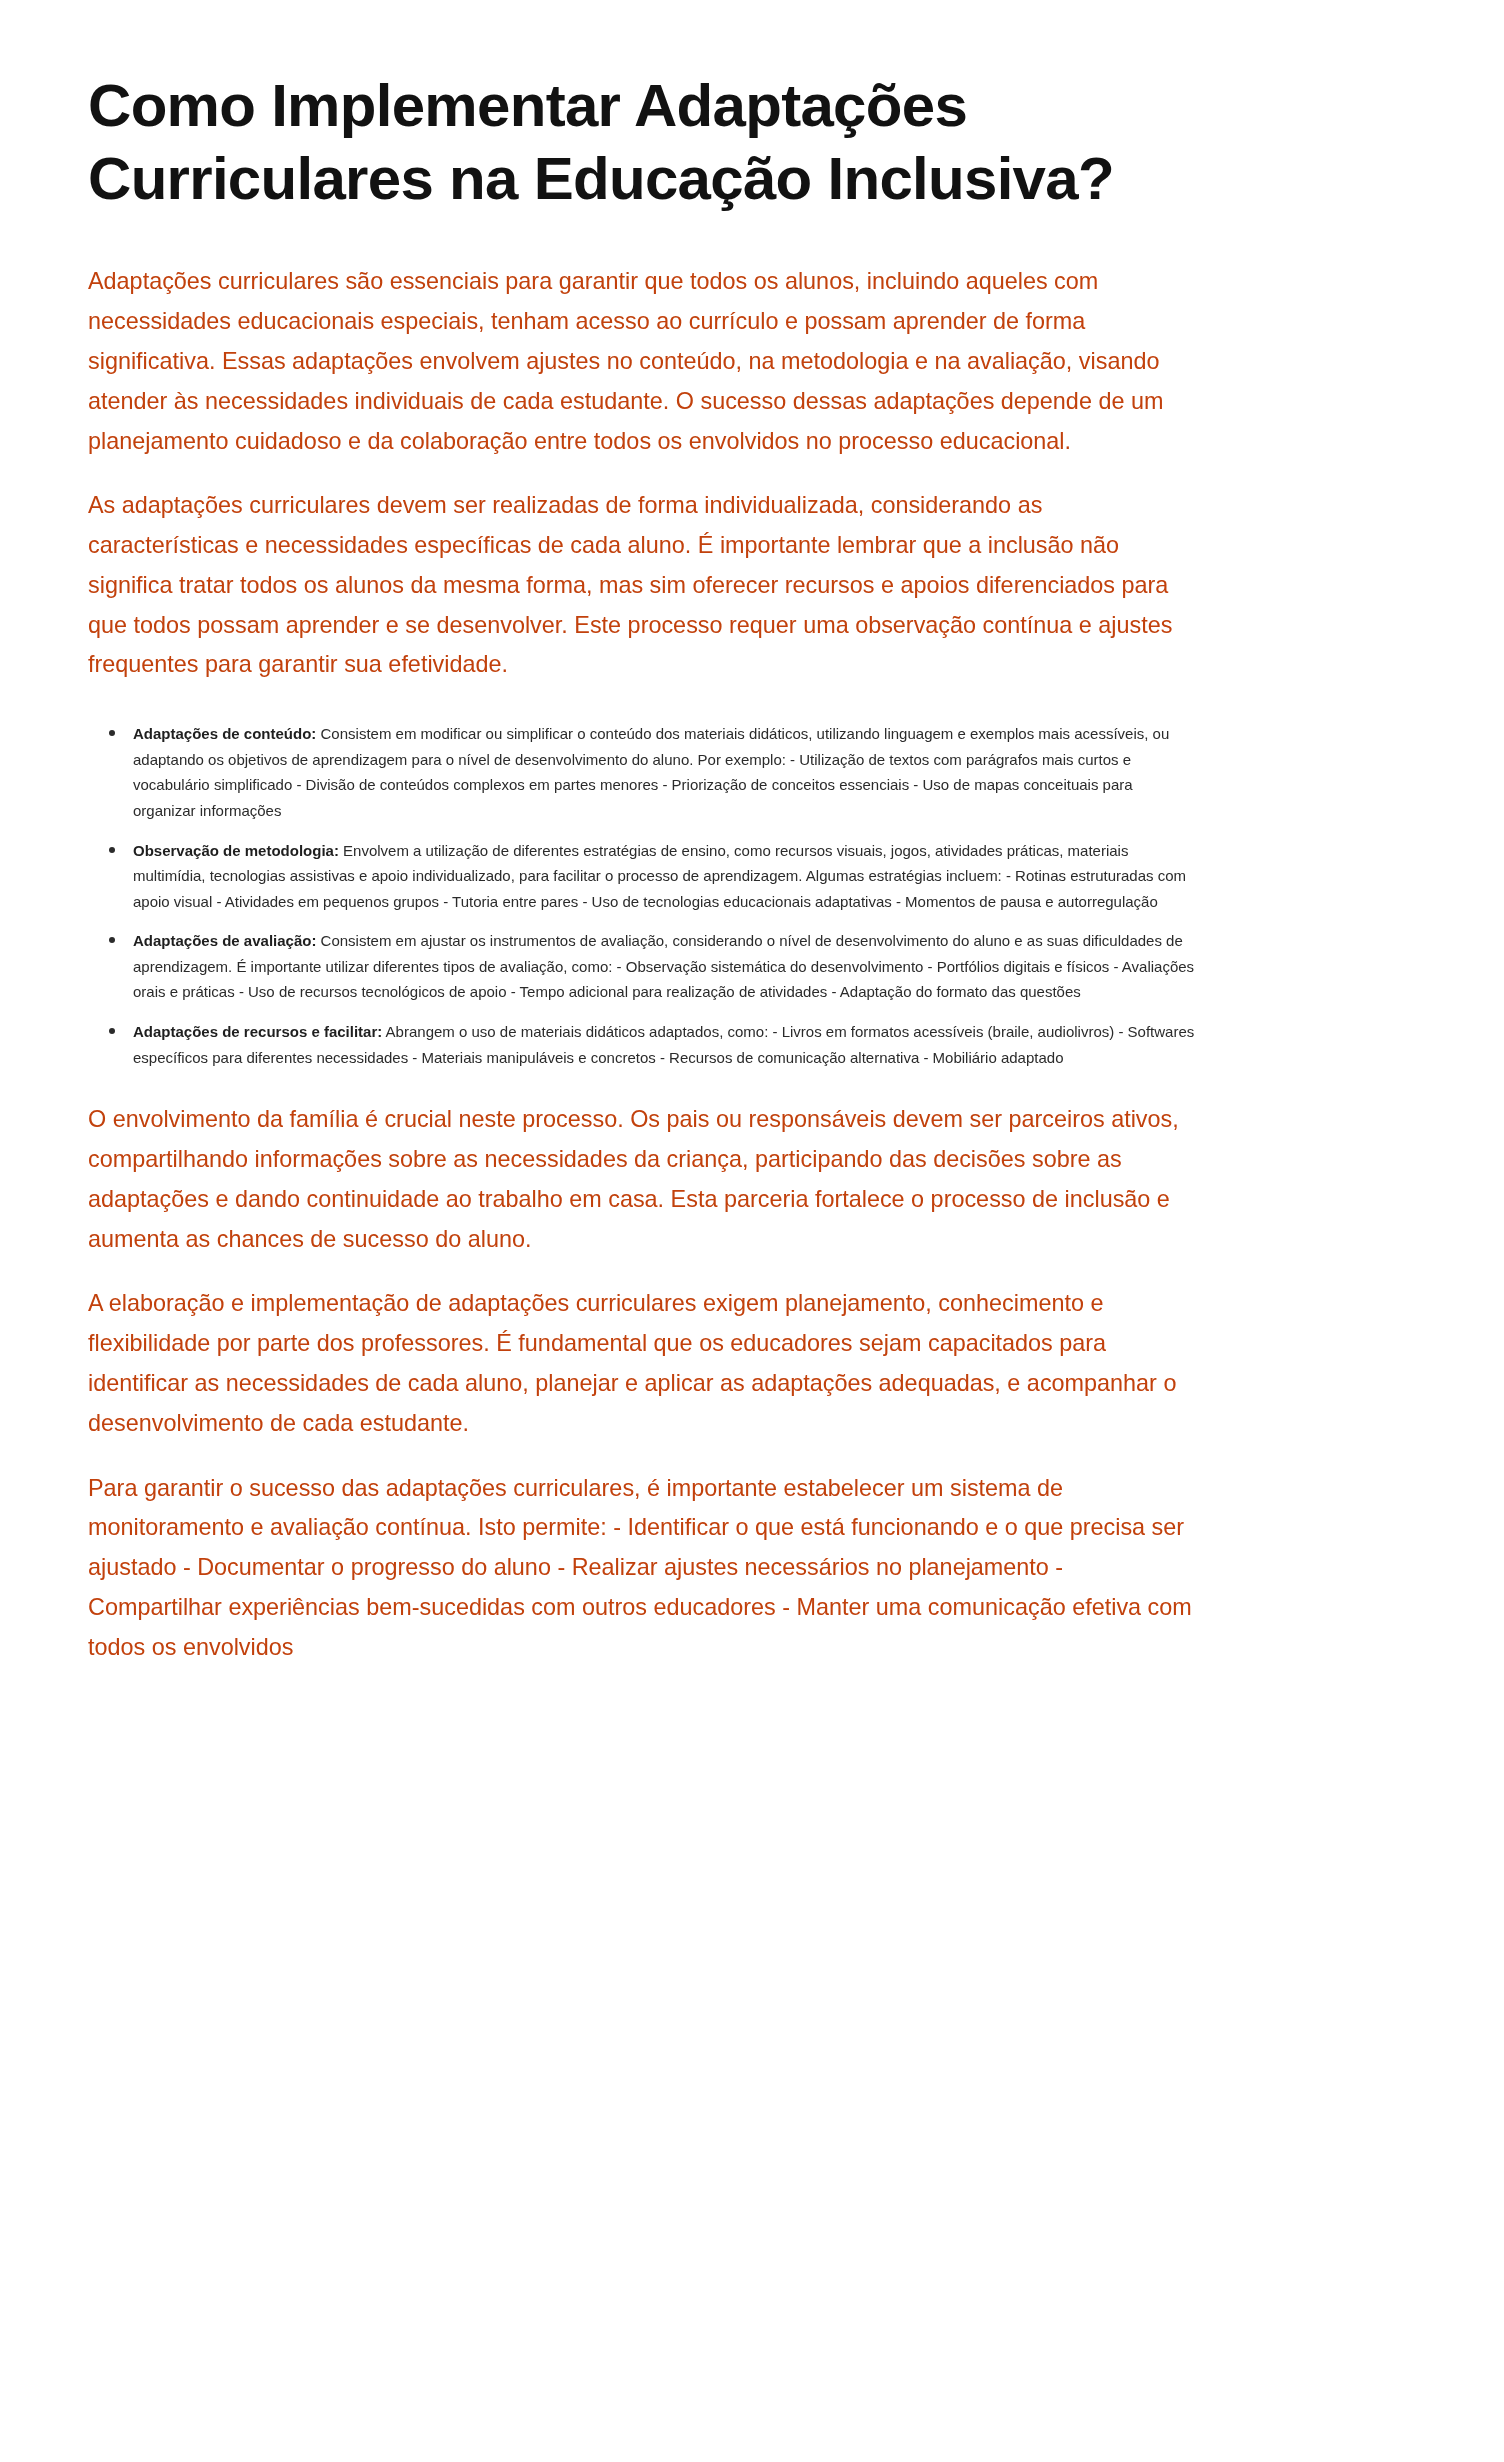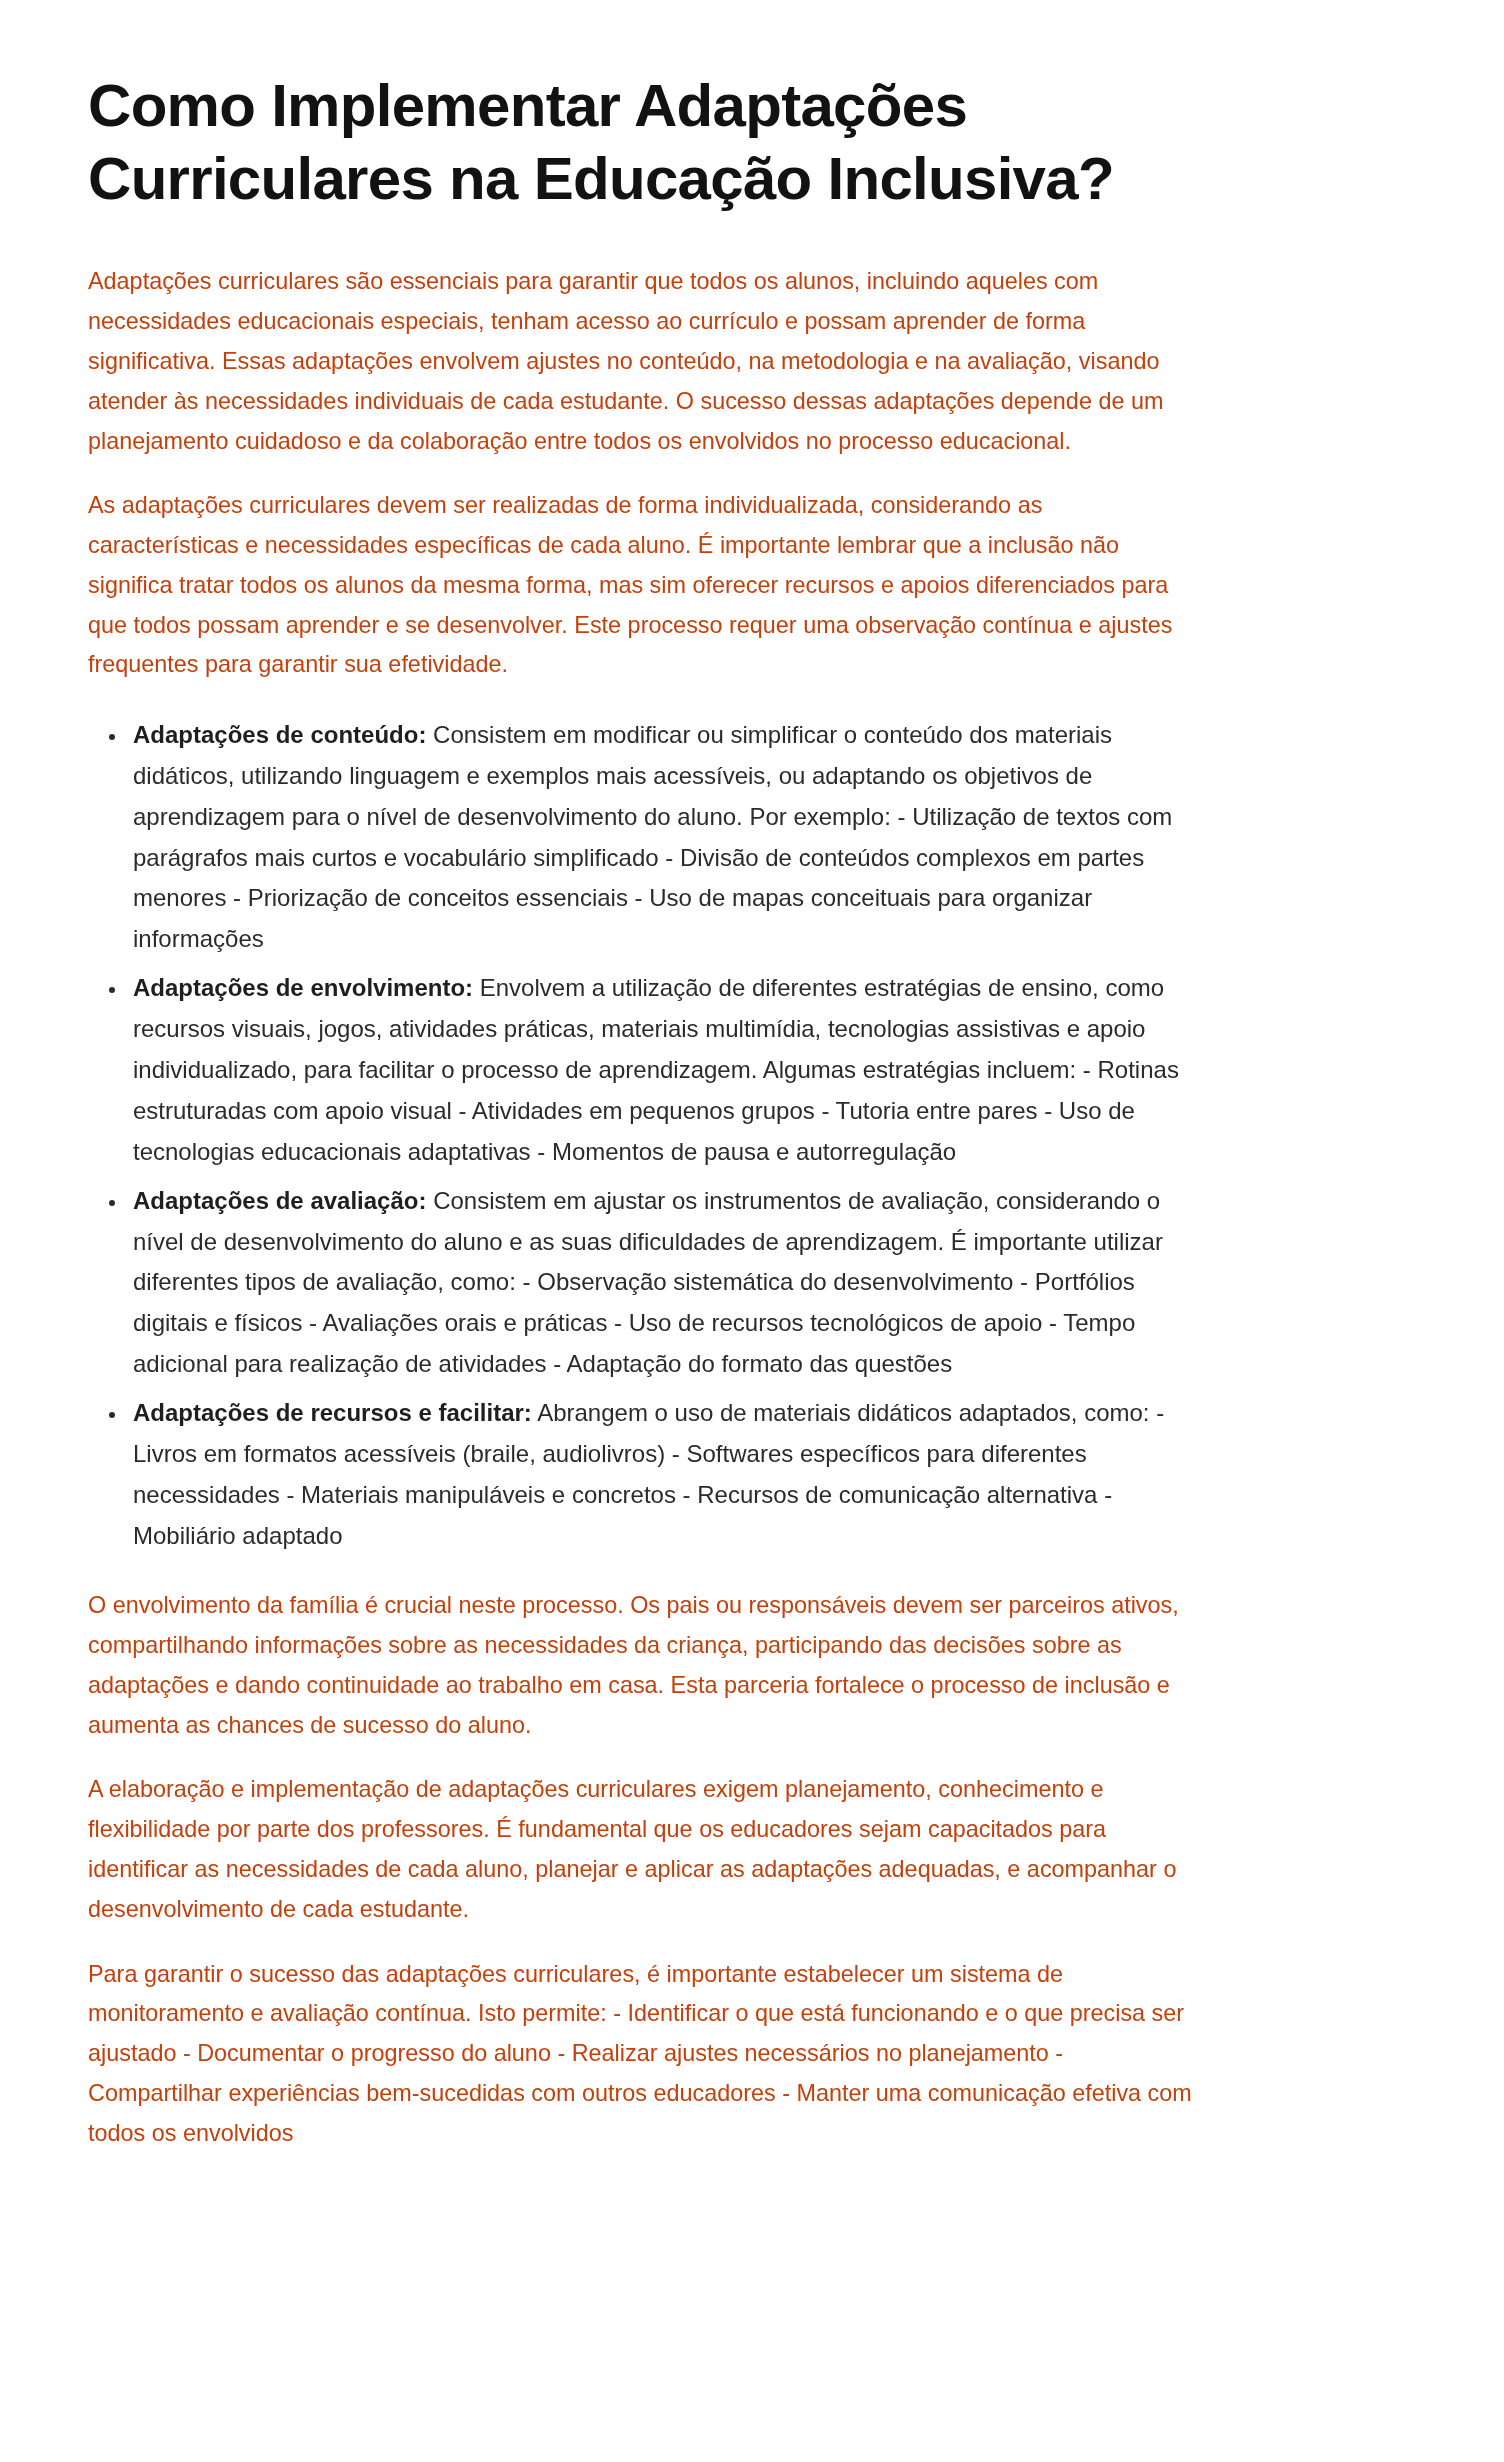--- a/index.html
+++ b/index.html
@@ -37,21 +37,21 @@
   }
   ul.doc-list {
     margin: 30px 0 30px 0;
     padding: 0 0 0 40px;
     max-width: 1162px;
     list-style: disc outside;
   }
   ul.doc-list li {
     margin: 0 0 8.4px 0;
     padding-left: 5px;
-    font-size: 24px;
+    font-size: 15px;
     line-height: 1.7;
     color: #2b2b2b;
   }
   ul.doc-list li::marker {
     color: #2b2b2b;
     font-size: 20px;
   }
   .bullet-label {
     font-weight: 700;
     color: #1f1f1f;
@@ -67,21 +67,21 @@
   <p class="doc-paragraph">Adaptações curriculares são essenciais para garantir que todos os alunos, incluindo aqueles com necessidades educacionais especiais, tenham acesso ao currículo e possam aprender de forma significativa. Essas adaptações envolvem ajustes no conteúdo, na metodologia e na avaliação, visando atender às necessidades individuais de cada estudante. O sucesso dessas adaptações depende de um planejamento cuidadoso e da colaboração entre todos os envolvidos no processo educacional.</p>
 
   <p class="doc-paragraph">As adaptações curriculares devem ser realizadas de forma individualizada, considerando as características e necessidades específicas de cada aluno. É importante lembrar que a inclusão não significa tratar todos os alunos da mesma forma, mas sim oferecer recursos e apoios diferenciados para que todos possam aprender e se desenvolver. Este processo requer uma observação contínua e ajustes frequentes para garantir sua efetividade.</p>
 
   <ul class="doc-list">
     <li>
       <strong class="bullet-label">Adaptações de conteúdo:</strong>
       <span>Consistem em modificar ou simplificar o conteúdo dos materiais didáticos, utilizando linguagem e exemplos mais acessíveis, ou adaptando os objetivos de aprendizagem para o nível de desenvolvimento do aluno. Por exemplo: - Utilização de textos com parágrafos mais curtos e vocabulário simplificado - Divisão de conteúdos complexos em partes menores - Priorização de conceitos essenciais - Uso de mapas conceituais para organizar informações</span>
     </li>
     <li>
-      <strong class="bullet-label">Adaptações de envolvimento:</strong>
+      <strong class="bullet-label">Observação de metodologia:</strong>
       <span>Envolvem a utilização de diferentes estratégias de ensino, como recursos visuais, jogos, atividades práticas, materiais multimídia, tecnologias assistivas e apoio individualizado, para facilitar o processo de aprendizagem. Algumas estratégias incluem: - Rotinas estruturadas com apoio visual - Atividades em pequenos grupos - Tutoria entre pares - Uso de tecnologias educacionais adaptativas - Momentos de pausa e autorregulação</span>
     </li>
     <li>
       <strong class="bullet-label">Adaptações de avaliação:</strong>
       <span>Consistem em ajustar os instrumentos de avaliação, considerando o nível de desenvolvimento do aluno e as suas dificuldades de aprendizagem. É importante utilizar diferentes tipos de avaliação, como: - Observação sistemática do desenvolvimento - Portfólios digitais e físicos - Avaliações orais e práticas - Uso de recursos tecnológicos de apoio - Tempo adicional para realização de atividades - Adaptação do formato das questões</span>
     </li>
     <li>
       <strong class="bullet-label">Adaptações de recursos e facilitar:</strong>
       <span>Abrangem o uso de materiais didáticos adaptados, como: - Livros em formatos acessíveis (braile, audiolivros) - Softwares específicos para diferentes necessidades - Materiais manipuláveis e concretos - Recursos de comunicação alternativa - Mobiliário adaptado</span>
     </li>

